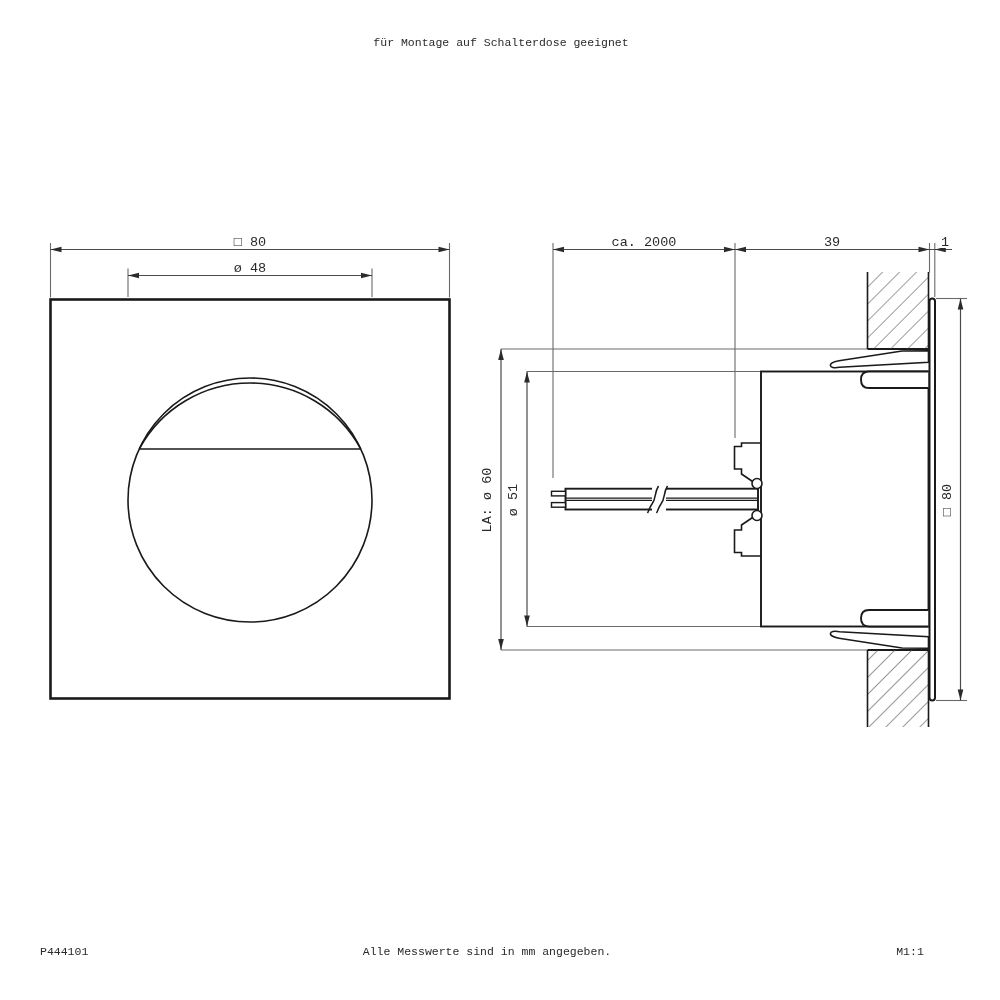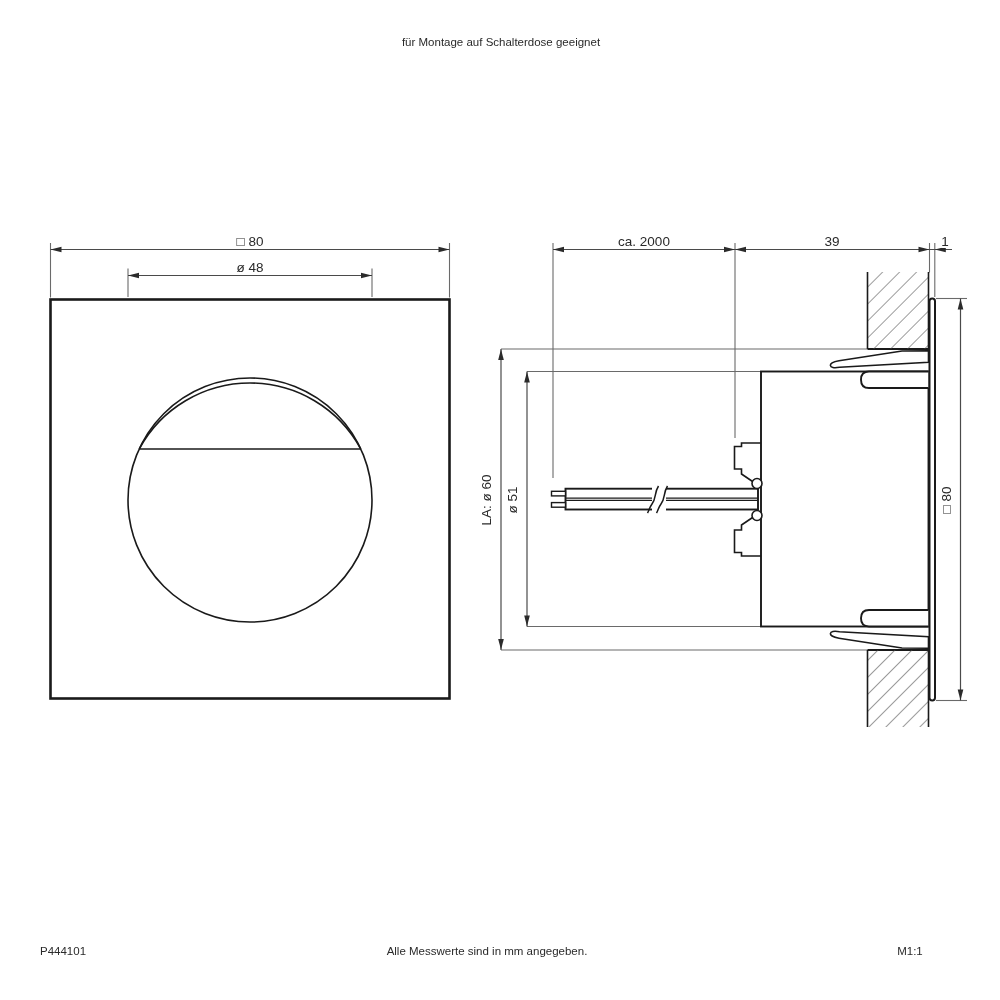--- a/index.html
+++ b/index.html
@@ -1,18 +1,18 @@
 <!DOCTYPE html>
 <html><head>
 <meta charset="utf-8">
 <style>
   html,body { margin:0; padding:0; background:#ffffff; }
   .canvas {
     position:relative; width:1000px; height:1000px; background:#ffffff;
-    font-family:Liberation Sans, sans-serif;
+    font-family:Liberation Mono, monospace;
   }
   svg { display:block; }
   .objline  { stroke:#1a1a1a; fill:none; }
   .heavy    { stroke-width:2.6; }
   .mid      { stroke-width:1.9; }
   .thin     { stroke-width:1.6; }
   .extline  { stroke:#6a6a6a; stroke-width:1.1; fill:none; }
   .dimline  { stroke:#4a4a4a; stroke-width:1.2; fill:none; }
   .arrow    { fill:#2b2b2b; stroke:none; }
   .whitefill{ fill:#ffffff; }

